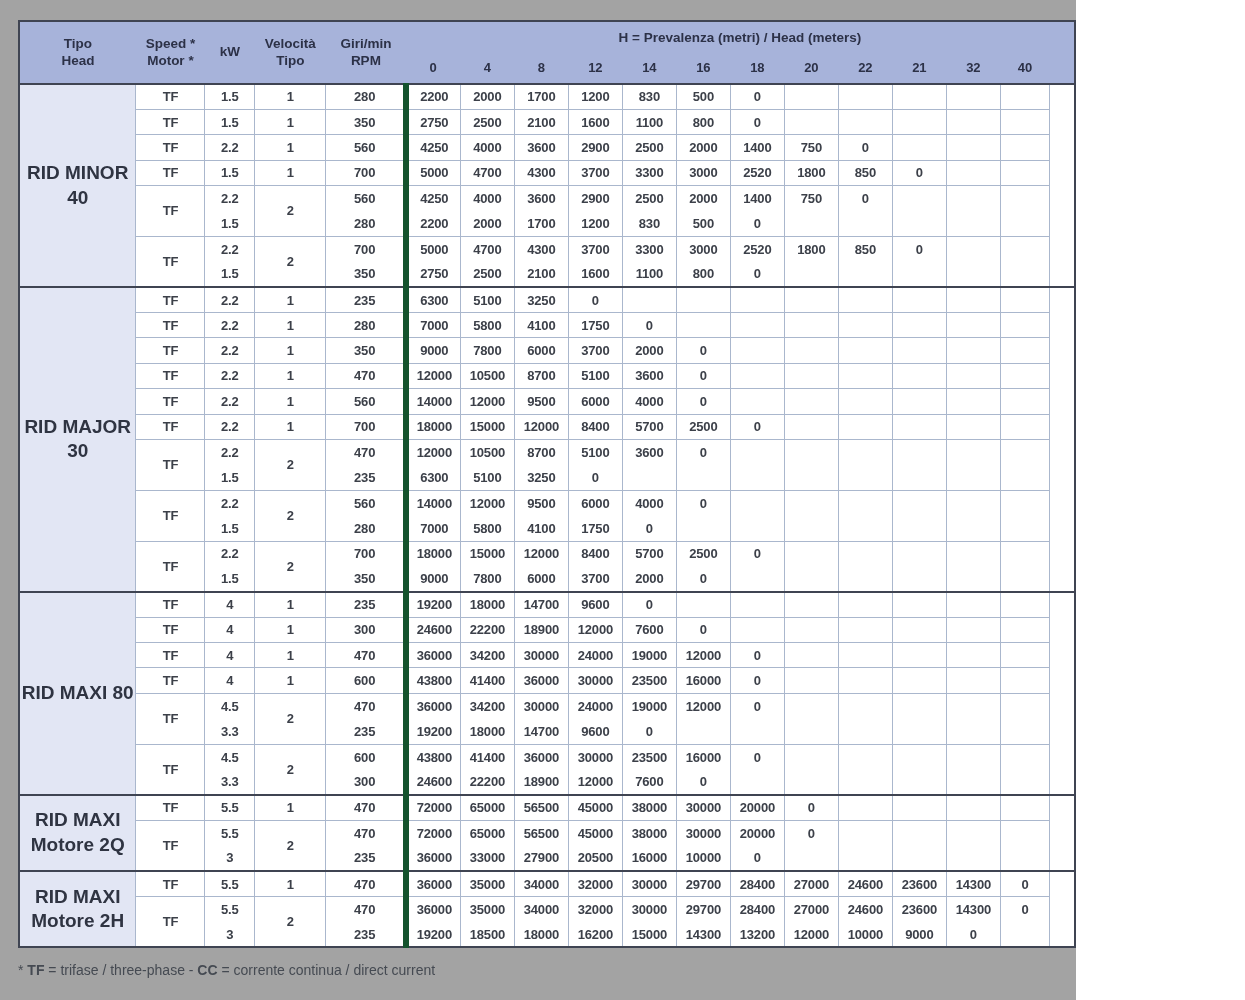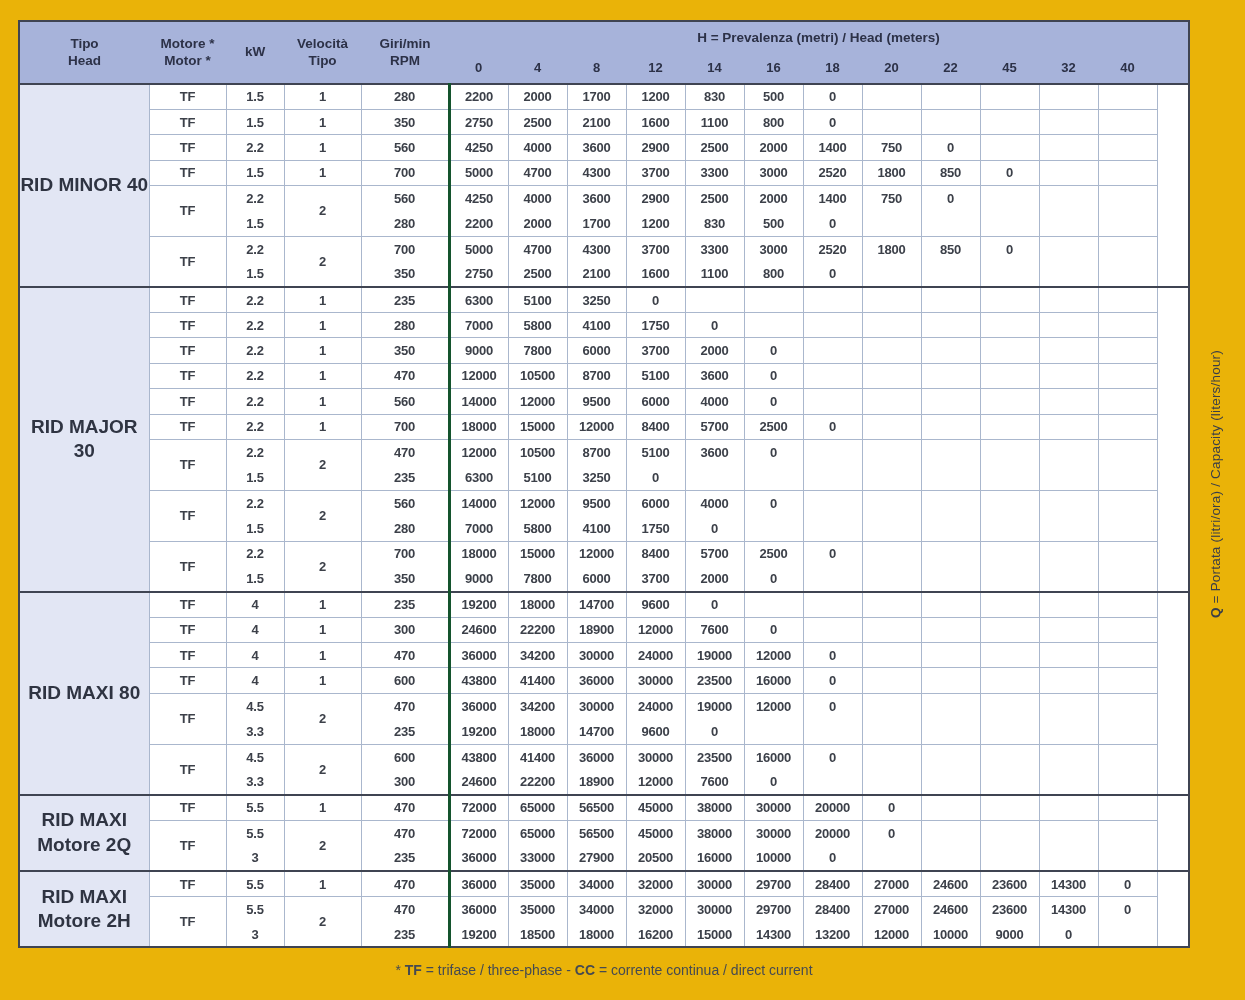--- a/index.html
+++ b/index.html
@@ -1,53 +1,53 @@
 <!DOCTYPE html>
 <html><head>
 <meta charset="utf-8">
 <style>
   *{box-sizing:border-box}
   html,body{margin:0;padding:0}
   body{width:1245px;height:1000px;background:#fff;font-family:"Liberation Sans",sans-serif}
-  .page{position:relative;width:1245px;height:1000px;background:#eab308;overflow:hidden}
+  .page{position:relative;width:1076px;height:1000px;background:#a3a3a3;overflow:hidden}
 
   table.pump{position:absolute;left:18px;top:20px;border-collapse:collapse;table-layout:fixed;
     border:2px solid #3f4452;background:#fff}
   .pump th,.pump td{padding:0;text-align:center;vertical-align:middle;overflow:hidden}
 
   
   .pump thead th{background:#a7b3da;color:#2c3147;font-weight:700;font-size:13.5px;line-height:1.25;border:none}
   .pump thead tr.r1{height:33px}
   .pump thead tr.r2{height:30px}
   .pump thead tr.r2 th{font-size:13px}
   .pump th.htitle .hb{font-weight:800}
 
   
   .pump tbody tr{height:25.4px}
   .pump td{font-size:13px;font-weight:700;color:#3c4049;letter-spacing:-0.2px;
     border-left:1px solid #aab7cd;background:#fff}
   .pump td.type{background:#e2e6f4;font-size:19px;color:#2f3442;letter-spacing:0;line-height:1.3}
-  .pump td.qf{border-left:3px solid #14532d}
+  .pump td.qf{border-left:6px solid #14532d}
   .pump td.trail{background:#fff}
 
   
   .pump tr.ss>td{border-top:2px solid #3f4452}
   .pump tr.gs>td{border-top:1px solid #aab7cd}
   .pump tr.sub>td{border-top:none}
   .pump tr.gs>td.trail{border-top:none}
 
   
   .side-label{position:absolute;left:1192px;top:20px;height:928px;width:46px;
     display:flex;align-items:center;justify-content:center}
   .side-label .inner{writing-mode:vertical-rl;transform:rotate(180deg);font-size:13.5px;
     color:#3a3e48;white-space:nowrap;letter-spacing:.2px}
   .b{font-weight:700}
 
   
-  .footnote{position:absolute;left:18px;width:1172px;top:962px;text-align:center;
+  .footnote{position:absolute;left:18px;width:1172px;top:962px;
     font-size:14px;color:#454a52}
 </style>
 </head>
 <body>
 
 <div class="page">
 
   <table class="pump">
     <colgroup>
       <col style="width:130px">
@@ -69,21 +69,21 @@
         <col style="width:59px">
       <col style="width:32px">
     </colgroup>
     <thead>
       <tr class="r1">
         <th rowspan="2">
           <div>Tipo</div>
           <div>Head</div>
         </th>
         <th rowspan="2">
-          <div>Motore *</div>
+          <div>Speed *</div>
           <div>Motor *</div>
         </th>
         <th rowspan="2">
           <div>kW</div>
         </th>
         <th rowspan="2">
           <div>Velocità</div>
           <div>Tipo</div>
         </th>
         <th rowspan="2">
@@ -97,21 +97,21 @@
       <tr class="r2" id="head-cols-row">
           <th>0</th>
           <th>4</th>
           <th>8</th>
           <th>12</th>
           <th>14</th>
           <th>16</th>
           <th>18</th>
           <th>20</th>
           <th>22</th>
-          <th>45</th>
+          <th>21</th>
           <th>32</th>
           <th>40</th>
           <th></th>
         </tr>
     </thead>
     <tbody id="table-body">
         <tr class="ss">
           <td class="type" rowspan="8">
             <div>RID MINOR 40</div>
           </td>

